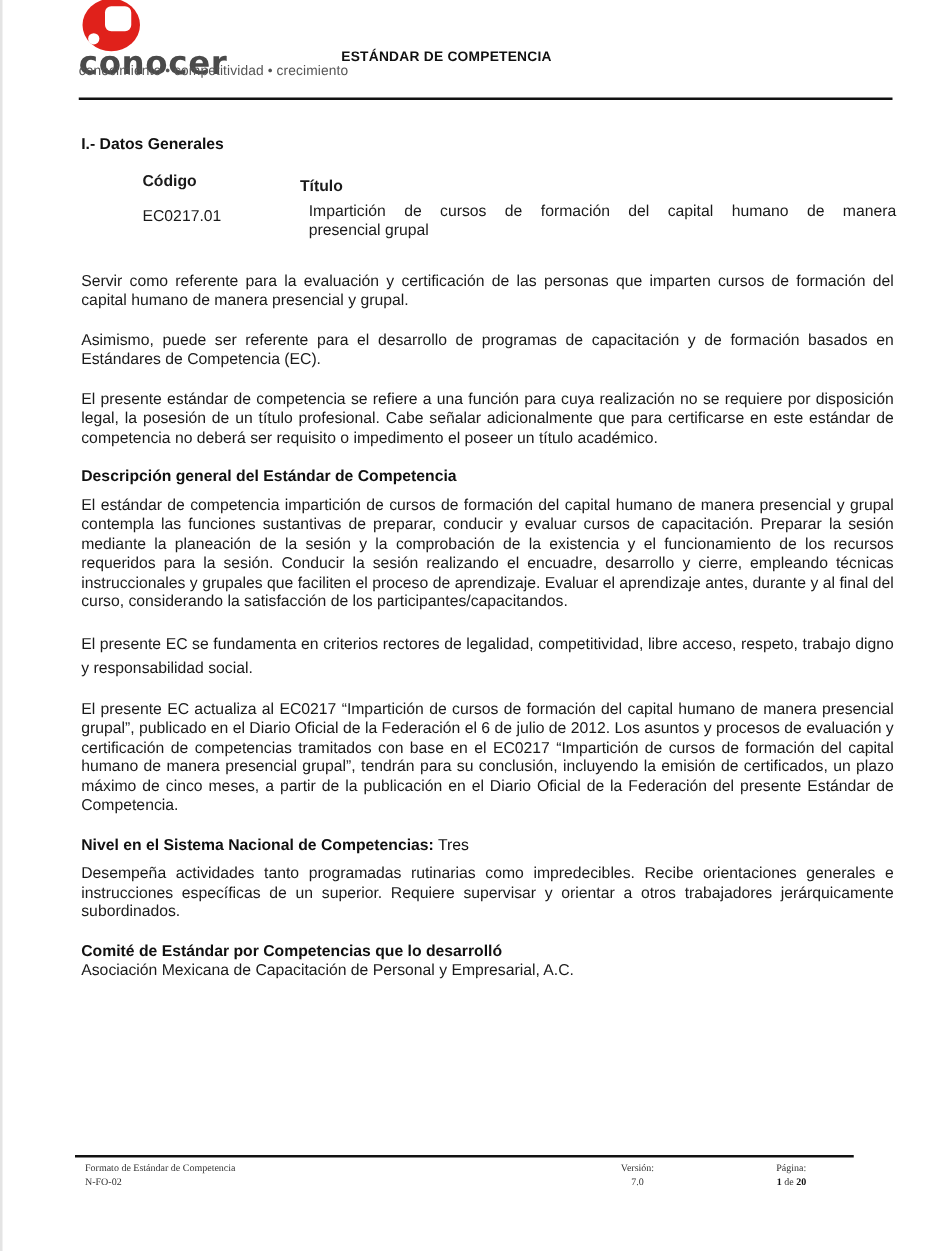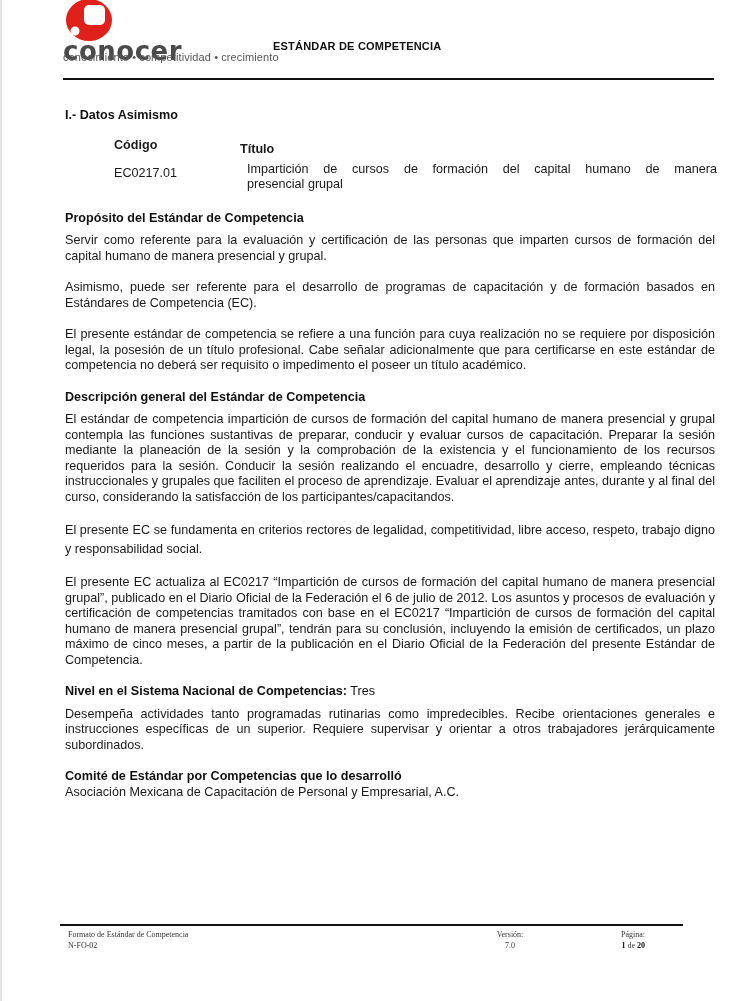--- a/index.html
+++ b/index.html
@@ -53,34 +53,33 @@
     <rect x="19" y="5" width="21" height="20" rx="5" fill="#ffffff"></rect>
     <circle cx="10" cy="31" r="4.5" fill="#ffffff"></circle>
   </svg>
   <div class="logo-word">conocer</div>
 </div>
 <div class="tagline">conocimiento • competitividad • crecimiento</div>
 <div class="doc-title">ESTÁNDAR DE COMPETENCIA</div>
 <div class="header-rule"></div>
 
 <div class="content">
-  <p class="h">I.- Datos Asimismo</p>
+  <p class="h">I.- Datos Generales</p>
 
   <div class="table">
     <div class="col-code-h">Código</div>
     <div class="col-title-h">Título</div>
     <div class="code-val">EC0217.01</div>
     <div class="title-val">
       <span class="l1">Impartición de cursos de formación del capital humano de manera</span>
       <span>presencial grupal</span>
     </div>
   </div>
 
   <div class="gap-l"></div>
-  <p class="h">Propósito del Estándar de Competencia</p>
   <div class="gap-s"></div>
   <p class="p">Servir como referente para la evaluación y certificación de las personas que imparten cursos de formación del capital humano de manera presencial y grupal.</p>
   <div class="gap-m"></div>
   <p class="p">Asimismo, puede ser referente para el desarrollo de programas de capacitación y de formación basados en Estándares de Competencia (EC).</p>
   <div class="gap-m"></div>
   <p class="p">El presente estándar de competencia se refiere a una función para cuya realización no se requiere por disposición legal, la posesión de un título profesional. Cabe señalar adicionalmente que para certificarse en este estándar de competencia no deberá ser requisito o impedimento el poseer un título académico.</p>
 
   <div class="gap-m"></div>
   <p class="h">Descripción general del Estándar de Competencia</p>
   <div class="gap-s"></div>

